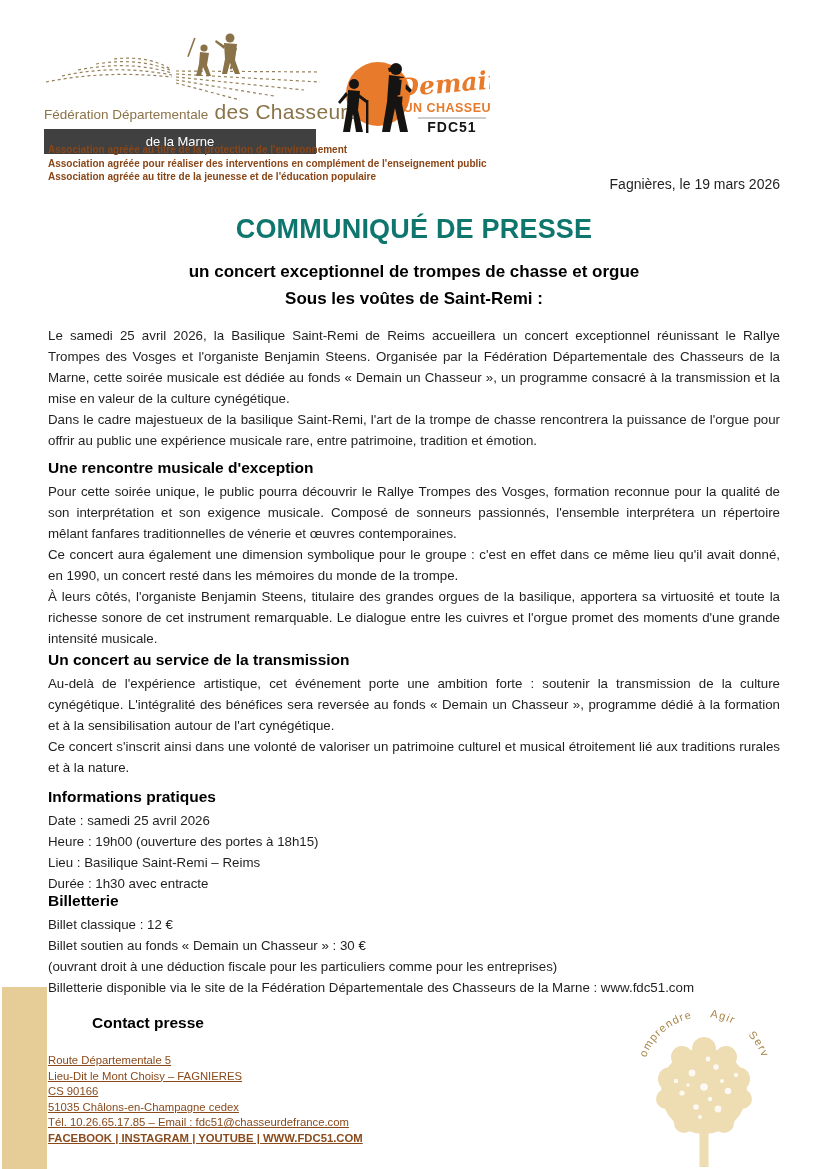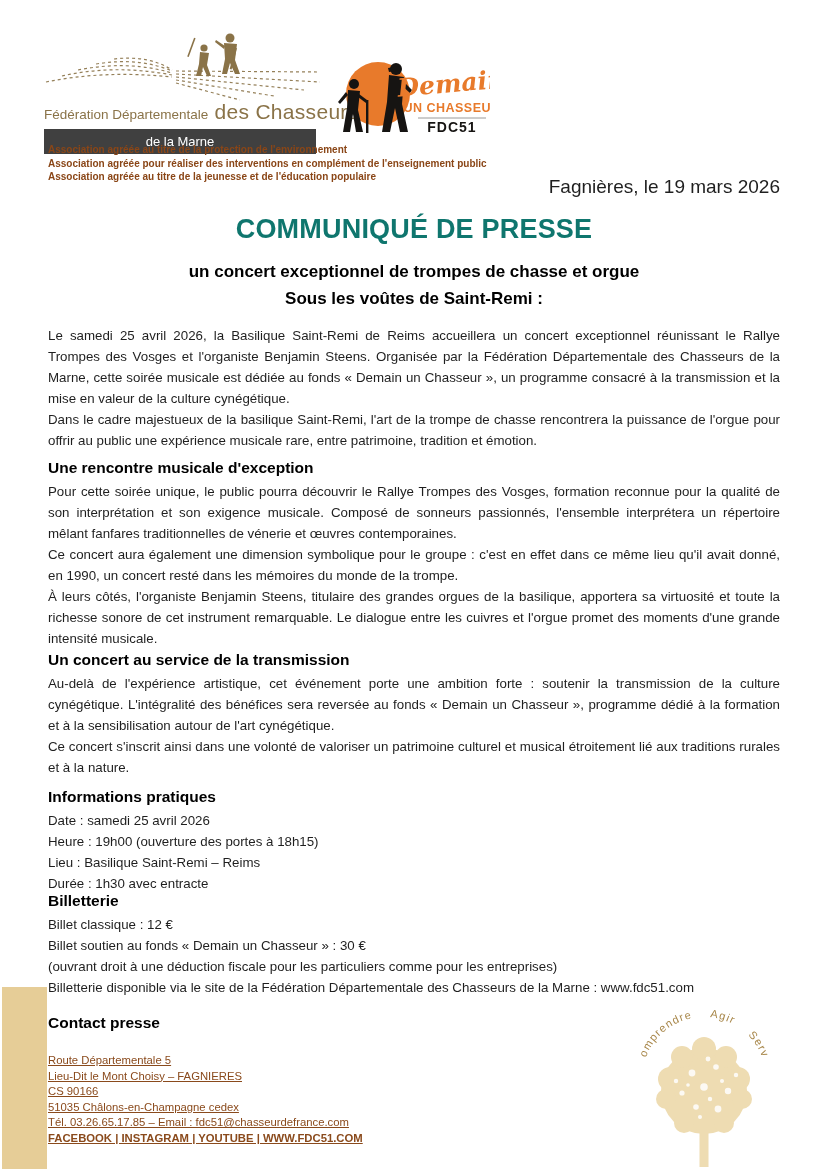--- a/index.html
+++ b/index.html
@@ -19,36 +19,36 @@
   .fdc-banner{
     margin-top:2px;width:272px;height:25px;background:#404040;color:#ffffff;
     font-size:13px;text-align:center;line-height:25px;
   }
   .demain-logo{left:334px;top:56px;width:156px;height:88px;}
 
   .accreditations{left:48px;top:143px;width:640px;
     font-size:10px;font-weight:bold;color:#8a4617;line-height:13.5px;}
 
   
-  .dateline{top:176px;text-align:right;font-size:19px;color:#1f1f1f;}
+  .dateline{top:176px;text-align:right;font-size:14px;color:#1f1f1f;}
   .main-title{top:214px;text-align:center;font-size:27px;font-weight:bold;color:#0f766e;letter-spacing:.2px;}
   .subtitle{top:258px;text-align:center;font-size:17px;font-weight:bold;color:#000;line-height:27px;}
 
   
   .body-block p{margin:0;font-size:13.3px;line-height:21px;text-align:justify;}
   .sec-heading{margin:0 0 2px 0;font-size:15.5px;font-weight:bold;color:#000;line-height:22px;}
   .kv{margin:0;font-size:13.3px;line-height:21px;}
   .kv .b{font-weight:normal;}
 
   .intro{top:325px;}
   .section1{top:457px;}
   .section2{top:649px;}
   .infos{top:786px;}
   .billetterie{top:890px;}
-  .contact-heading{top:1014px;font-size:15.5px;font-weight:bold;color:#000;}
+  .contact-heading{top:1014px;font-size:15.5px;font-weight:bold;color:#000;padding-left:44px;}
   .contact-address{top:1053px;width:560px;font-size:11.3px;line-height:15.6px;color:#8a4a1c;text-decoration:underline;}
   .contact-address p{margin:0;}
   .contact-social{font-weight:bold;}
 
   
   .left-bar{left:2px;top:987px;width:45px;height:182px;background:#e6cd97;}
   .tree-mark{left:626px;top:995px;width:156px;height:172px;}
 </style>
 </head>
 <body>
@@ -156,21 +156,21 @@
     <p class="kv">(ouvrant droit à une déduction fiscale pour les particuliers comme pour les entreprises)</p>
     <p class="kv">Billetterie disponible via le site de la Fédération Départementale des Chasseurs de la Marne : www.fdc51.com</p>
   </div>
 
   <div class="abs col contact-heading">Contact presse</div>
   <div class="abs contact-address" style="left:48px;">
     <p>Route Départementale 5</p>
     <p>Lieu-Dit le Mont Choisy – FAGNIERES</p>
     <p>CS 90166</p>
     <p>51035 Châlons-en-Champagne cedex</p>
-    <p>Tél. 03.26.65.17.85 – Email : fdc51@chasseurdefrance.com</p>
+    <p>Tél. 10.26.65.17.85 – Email : fdc51@chasseurdefrance.com</p>
     <p class="contact-social">FACEBOOK | INSTAGRAM | YOUTUBE | WWW.FDC51.COM</p>
   </div>
 
   <div class="abs left-bar"></div>
 
   <svg class="abs tree-mark" width="156" height="172" viewBox="0 0 156 172">
     <defs>
       <path id="motto-arc" d="M20,62 A62,62 0 0 1 136,62" fill="none"></path>
     </defs>
     <text font-family="Liberation Sans, sans-serif" font-size="11" fill="#a8874a" letter-spacing="1.2" word-spacing="14">

